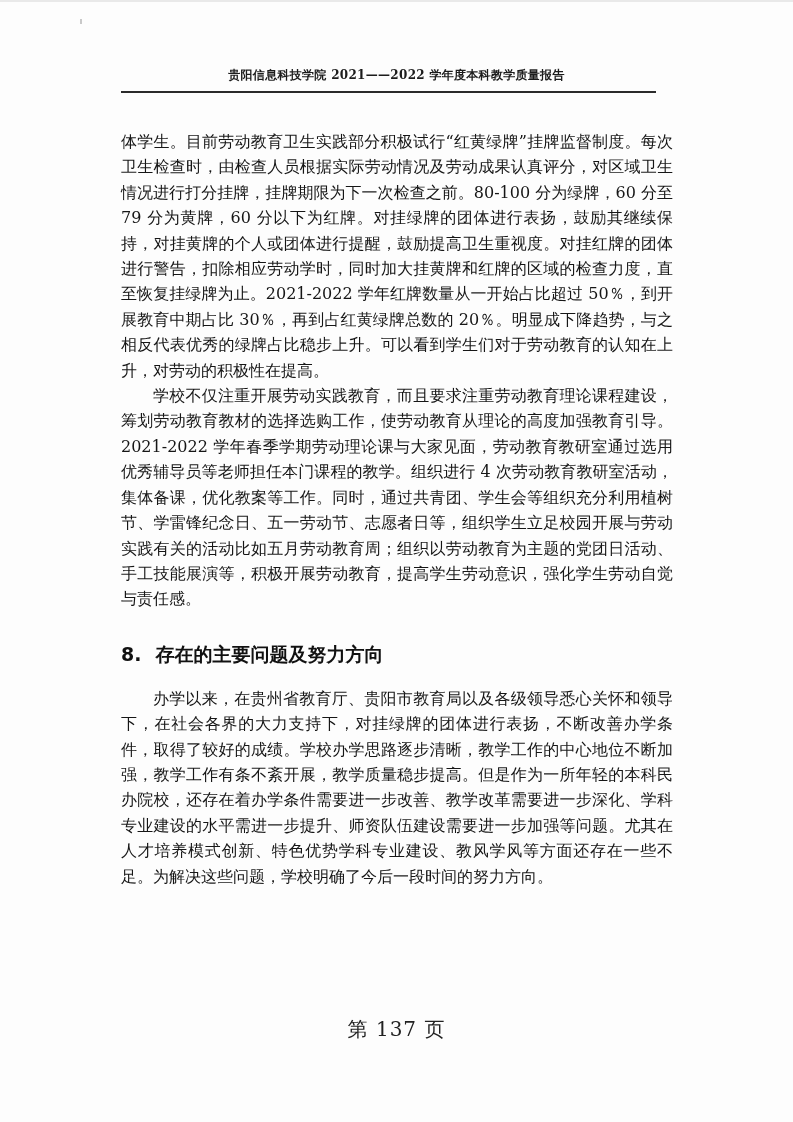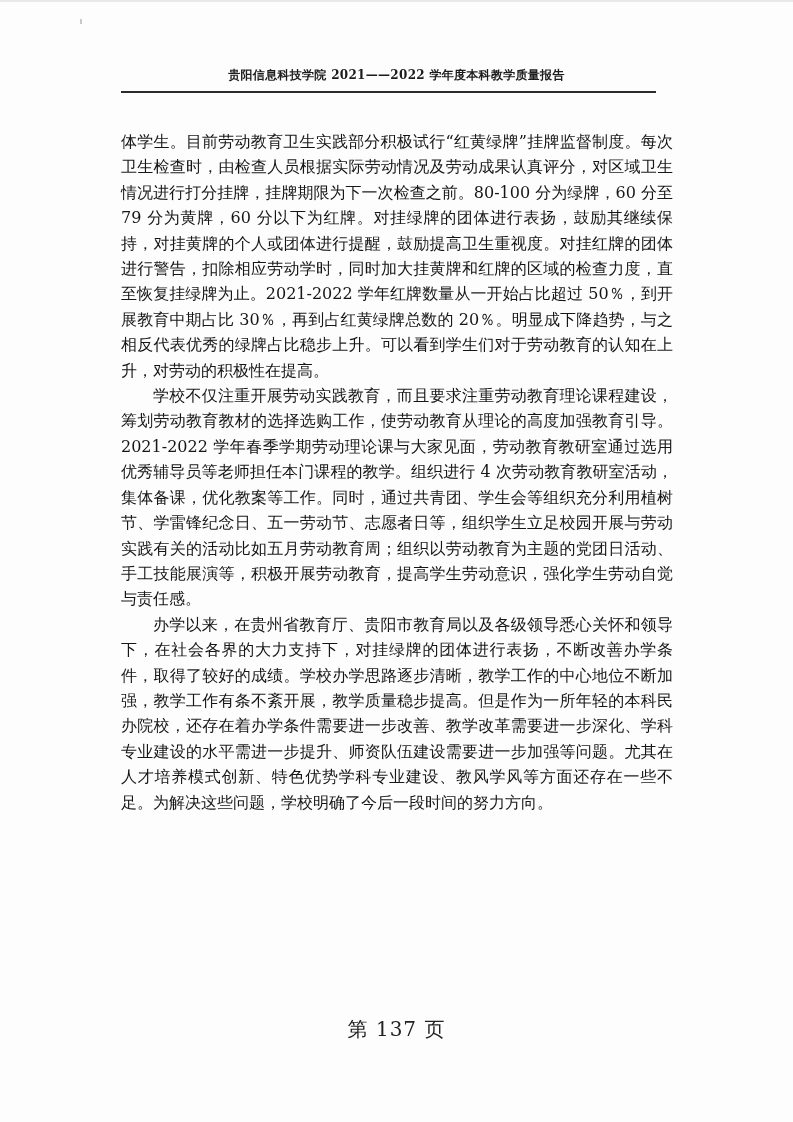--- a/index.html
+++ b/index.html
@@ -106,20 +106,23 @@
   <div class="header-rule"></div>
 
   <div class="doc-body">
 
     <p class="no-indent">体学生。目前劳动教育卫生实践部分积极试行“红黄绿牌”挂牌监督制度。每次卫生检查时，由检查人员根据实际劳动情况及劳动成果认真评分，对区域卫生情况进行打分挂牌，挂牌期限为下一次检查之前。80-100 分为绿牌，60 分至 79 分为黄牌，60 分以下为红牌。对挂绿牌的团体进行表扬，鼓励其继续保持，对挂黄牌的个人或团体进行提醒，鼓励提高卫生重视度。对挂红牌的团体进行警告，扣除相应劳动学时，同时加大挂黄牌和红牌的区域的检查力度，直至恢复挂绿牌为止。2021-2022 学年红牌数量从一开始占比超过 50％，到开展教育中期占比 30％，再到占红黄绿牌总数的 20％。明显成下降趋势，与之相反代表优秀的绿牌占比稳步上升。可以看到学生们对于劳动教育的认知在上升，对劳动的积极性在提高。</p>
 
 
     <p>学校不仅注重开展劳动实践教育，而且要求注重劳动教育理论课程建设，筹划劳动教育教材的选择选购工作，使劳动教育从理论的高度加强教育引导。2021-2022 学年春季学期劳动理论课与大家见面，劳动教育教研室通过选用优秀辅导员等老师担任本门课程的教学。组织进行 4 次劳动教育教研室活动，集体备课，优化教案等工作。同时，通过共青团、学生会等组织充分利用植树节、学雷锋纪念日、五一劳动节、志愿者日等，组织学生立足校园开展与劳动实践有关的活动比如五月劳动教育周；组织以劳动教育为主题的党团日活动、手工技能展演等，积极开展劳动教育，提高学生劳动意识，强化学生劳动自觉与责任感。</p>
 
 
+    <h2 class="section-heading">
+      <span class="num">8.</span><span>存在的主要问题及努力方向</span>
+    </h2>
 
     <p>办学以来，在贵州省教育厅、贵阳市教育局以及各级领导悉心关怀和领导下，在社会各界的大力支持下，对挂绿牌的团体进行表扬，不断改善办学条件，取得了较好的成绩。学校办学思路逐步清晰，教学工作的中心地位不断加强，教学工作有条不紊开展，教学质量稳步提高。但是作为一所年轻的本科民办院校，还存在着办学条件需要进一步改善、教学改革需要进一步深化、学科专业建设的水平需进一步提升、师资队伍建设需要进一步加强等问题。尤其在人才培养模式创新、特色优势学科专业建设、教风学风等方面还存在一些不足。为解决这些问题，学校明确了今后一段时间的努力方向。</p>
 
   </div>
 
   <div class="page-footer">
     <span>第 137 页</span>
   </div>
 
 </div>

